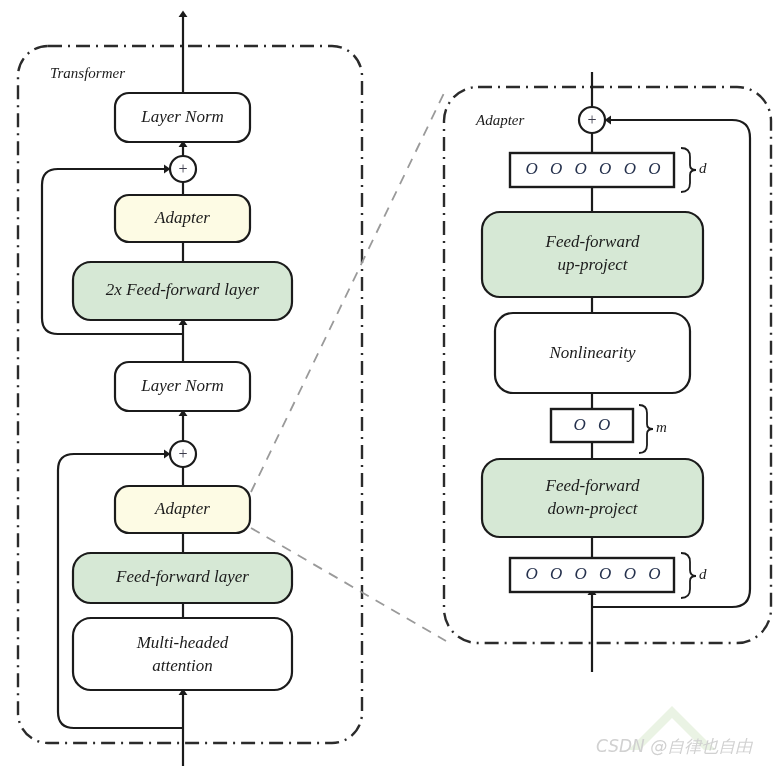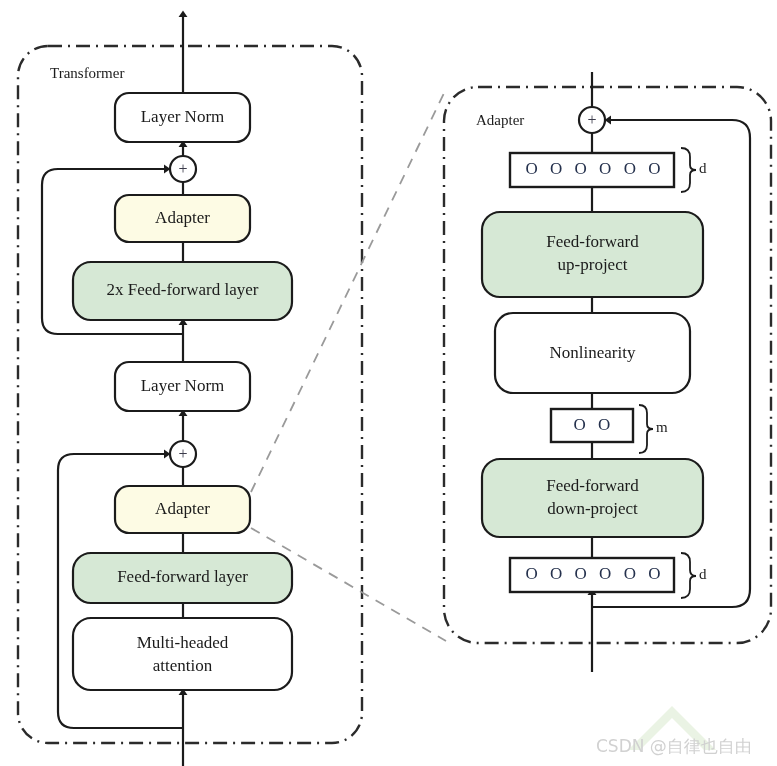--- a/index.html
+++ b/index.html
@@ -7,20 +7,21 @@
     padding: 0;
     background: #ffffff;
   }
   #root {
     position: relative;
     width: 777px;
     height: 766px;
     background: #ffffff;
     overflow: hidden;
     font-family: "Liberation Serif", "DejaVu Serif", serif;
+    font-style: italic;
   }
   svg.canvas {
     position: absolute;
     left: 0;
     top: 0;
     width: 777px;
     height: 766px;
   }
   .box-label {
     font-family: "Liberation Serif", "DejaVu Serif", serif;

